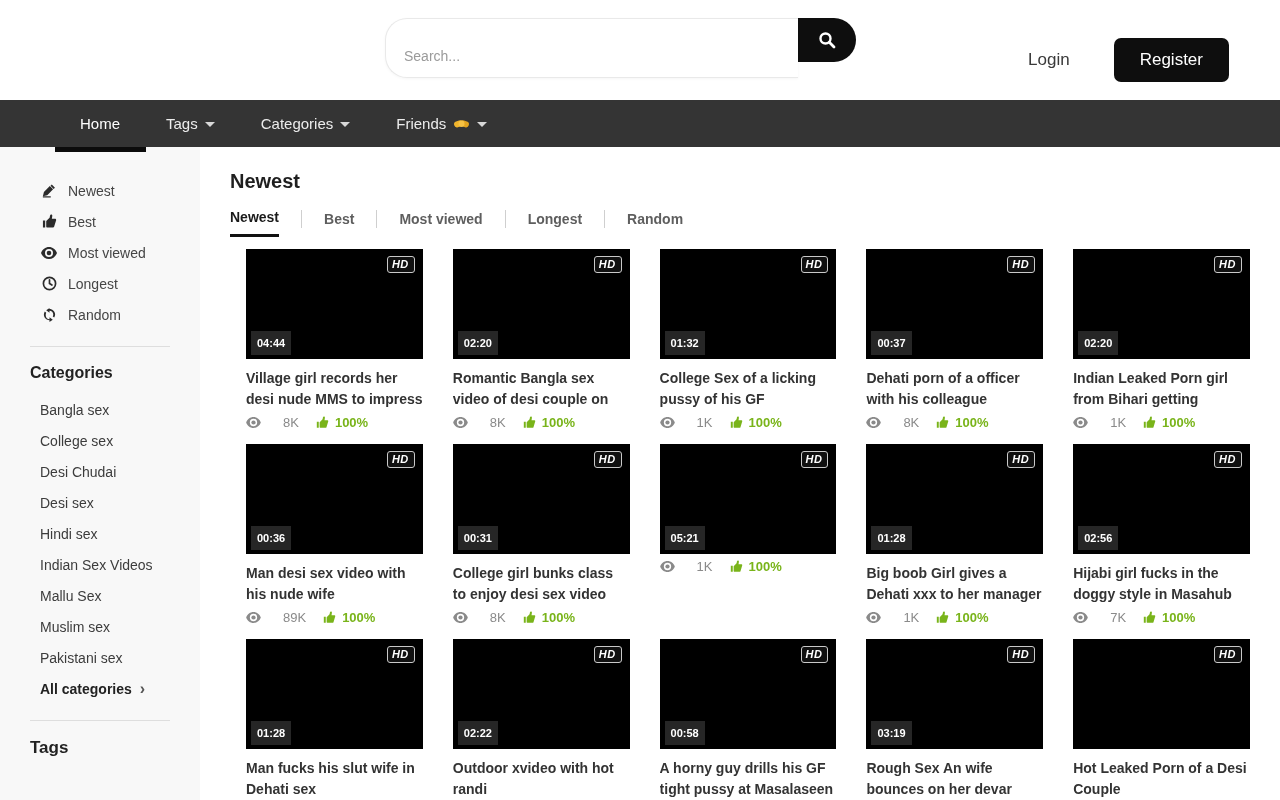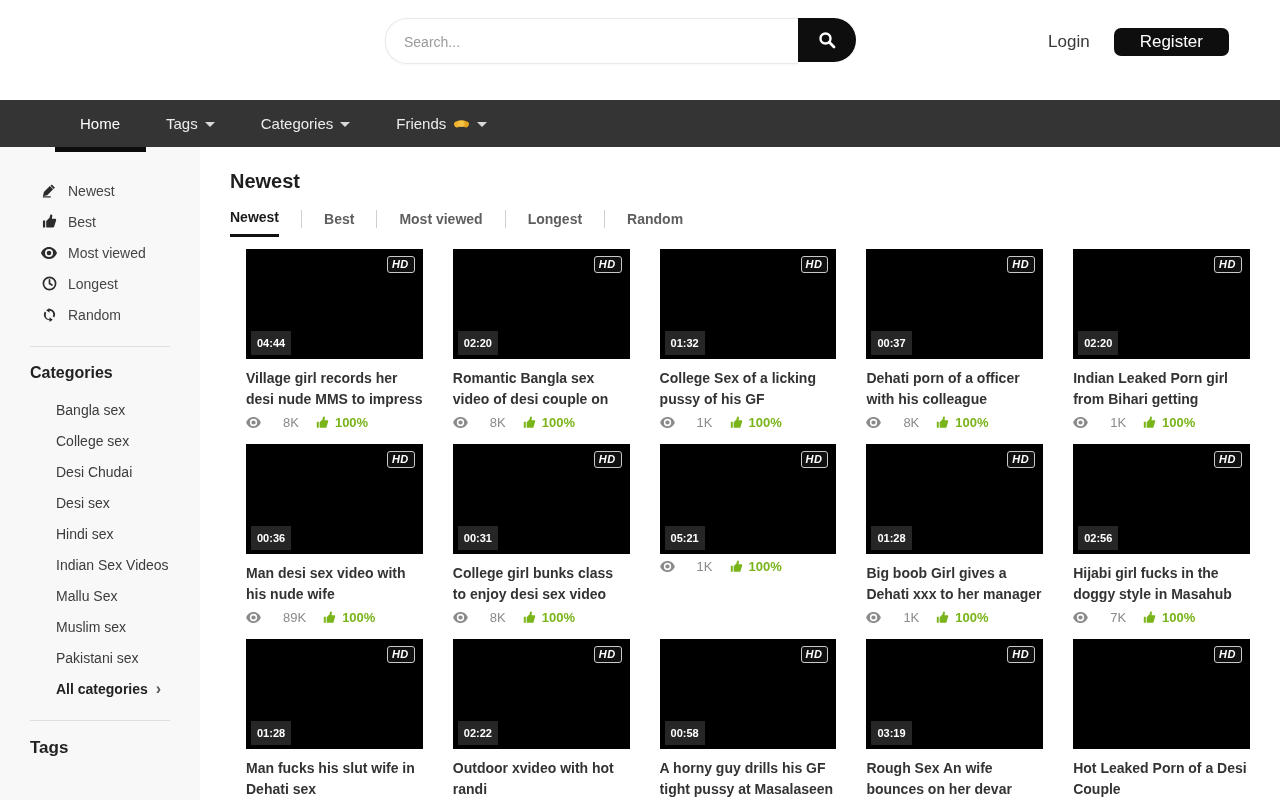--- a/index.html
+++ b/index.html
@@ -9,35 +9,35 @@
     background: #ffffff; color: #333;
   }
   
   .top-header { position: relative; height: 100px; background: #ffffff; }
   .search-wrap {
     position: absolute; left: 385px; top: 18px; height: 44px;
     display: flex; align-items: stretch;
   }
   .search-input {
     width: 394px; height: 42px; border: 1px solid #e9e9e9; border-right: none;
-    border-radius: 22px 0 0 22px; padding: 2px 0 0 18px; font-size: 14px;
+    border-radius: 22px 0 0 22px; padding: 16px 0 0 18px; font-size: 14px;
     color: #8b5cf6; outline: none; font-family: "Liberation Sans", sans-serif;
     box-shadow: 0 1px 3px rgba(0,0,0,0.04);
   }
   .search-input::placeholder { color: #9a9a9a; }
   .search-btn {
     width: 58px; height: 44px; background: #0e0e0e; border: none;
     border-radius: 0 22px 22px 0; cursor: pointer;
     display: flex; align-items: center; justify-content: center;
   }
-  .auth { position: absolute; right: 51px; top: 28px; display: flex; align-items: center; gap: 24px; }
+  .auth { position: absolute; right: 51px; top: 38px; display: flex; align-items: center; gap: 44px; }
   .login-link { font-size: 17px; color: #3a3a3a; cursor: pointer; }
   .register-btn {
     background: #0e0e0e; color: #fff; font-size: 17px; border: none; cursor: pointer;
-    padding: 4px 26px; border-radius: 7px; font-family: "Liberation Sans", sans-serif;
+    padding: 12px 26px; border-radius: 7px; font-family: "Liberation Sans", sans-serif;
   }
   
   .navbar {
     height: 47px; background: #343434; display: flex; align-items: center;
     padding-left: 80px; gap: 46px; position: relative;
   }
   .nav-item {
     color: #ececec; font-size: 15px; display: flex; align-items: center; gap: 7px;
     cursor: pointer; position: relative; height: 47px;
   }
@@ -57,21 +57,21 @@
   .main { flex: 1; padding: 23px 30px 0 30px; box-sizing: border-box; }
   
   .sort-item {
     display: flex; align-items: center; gap: 11px; padding: 0 0 0 41px;
     height: 31px; font-size: 14px; color: #454545; cursor: pointer;
   }
   .sort-item .s-icon { color: #2b2b2b; display: flex; width: 16px; justify-content: center; }
   .side-divider { border: none; border-top: 1px solid #dedede; margin: 16px 30px 0 30px; }
   .side-heading { font-size: 16px; font-weight: bold; color: #222; margin: 17px 0 12px 30px; }
   .cat-item {
-    padding-left: 56px; height: 31px; display: flex; align-items: center;
+    padding-left: 40px; height: 31px; display: flex; align-items: center;
     font-size: 14px; color: #3c3c3c; cursor: pointer;
   }
   .cat-item.all { font-weight: bold; color: #222; gap: 8px; }
   .chev { font-size: 16px; color: #555; line-height: 1; }
   
   .page-title { font-size: 20px; font-weight: bold; color: #1f1f1f; margin: 0 0 16px 0; }
   .tabs { display: flex; align-items: center; }
   .tab {
     font-size: 14px; font-weight: bold; color: #5e5e5e; cursor: pointer;
     padding-bottom: 9px; position: relative;

